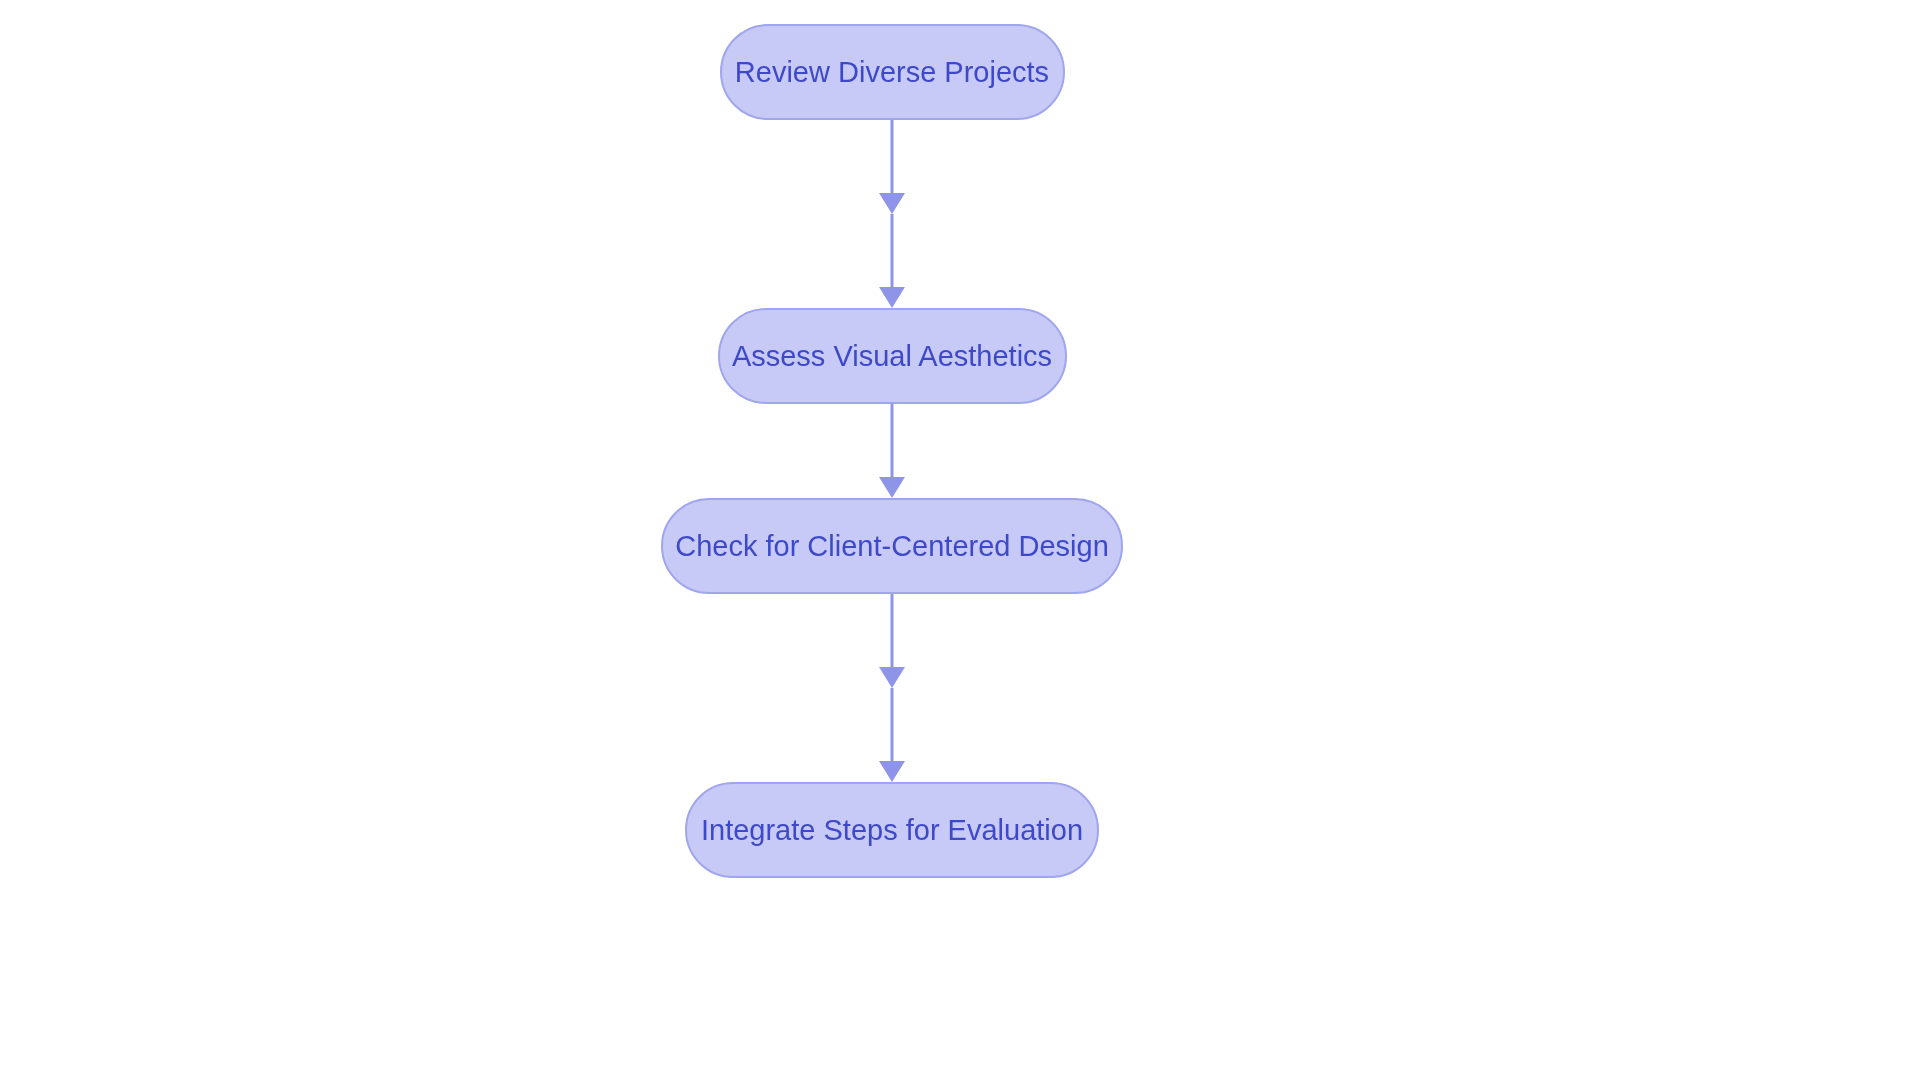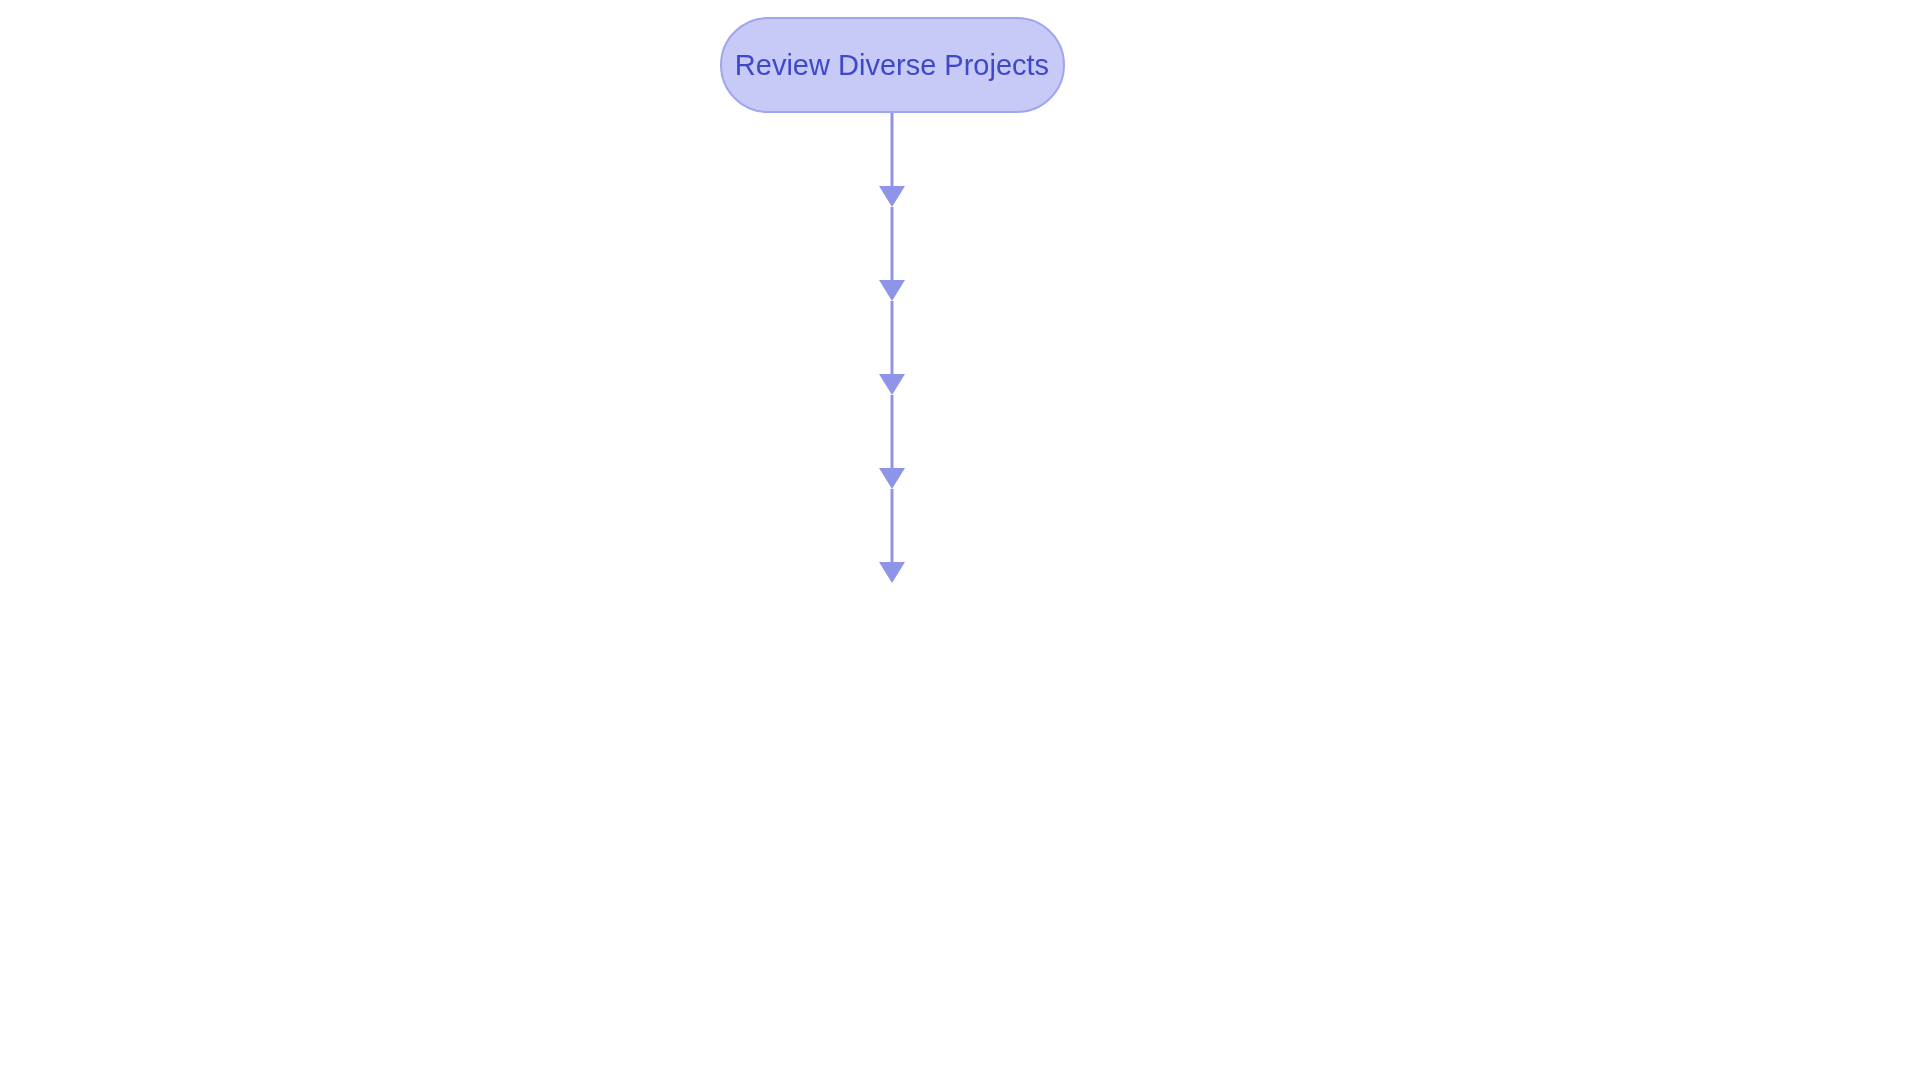--- a/index.html
+++ b/index.html
@@ -10,21 +10,21 @@
     height: 1083px;
     overflow: hidden;
     font-family: "Liberation Sans", "DejaVu Sans", sans-serif;
   }
   .canvas {
     width: 1784px;
     height: 1083px;
     display: flex;
     flex-direction: column;
     align-items: center;
-    padding-top: 17px;
+    padding-top: 24px;
     box-sizing: border-box;
   }
   .node {
     height: 96px;
     box-sizing: border-box;
     background: var(--node-fill, #c7c9f6);
     border: 2px solid var(--node-border, #a0a6ee);
     border-radius: 48px;
     display: flex;
     align-items: center;
@@ -84,32 +84,41 @@
     <div class="connector-line"></div>
     <div class="connector-head"></div>
   </div>
 
 
   <div class="connector">
     <div class="connector-line"></div>
     <div class="connector-head"></div>
   </div>
 
+  <div class="node node-2">
+    <span class="node-label">Assess Visual Aesthetics</span>
+  </div>
+
+  <div class="connector">
+    <div class="connector-line"></div>
+    <div class="connector-head"></div>
+  </div>
+
+  <div class="node node-3">
+    <span class="node-label">Check for Client-Centered Design</span>
+  </div>
 
   <div class="connector">
     <div class="connector-line"></div>
     <div class="connector-head"></div>
   </div>
 
 
   <div class="connector">
     <div class="connector-line"></div>
     <div class="connector-head"></div>
   </div>
 
-
-  <div class="connector">
-    <div class="connector-line"></div>
-    <div class="connector-head"></div>
+  <div class="node node-5">
+    <span class="node-label">Integrate Steps for Evaluation</span>
   </div>
-
 
 </div>
 
 </body></html>

